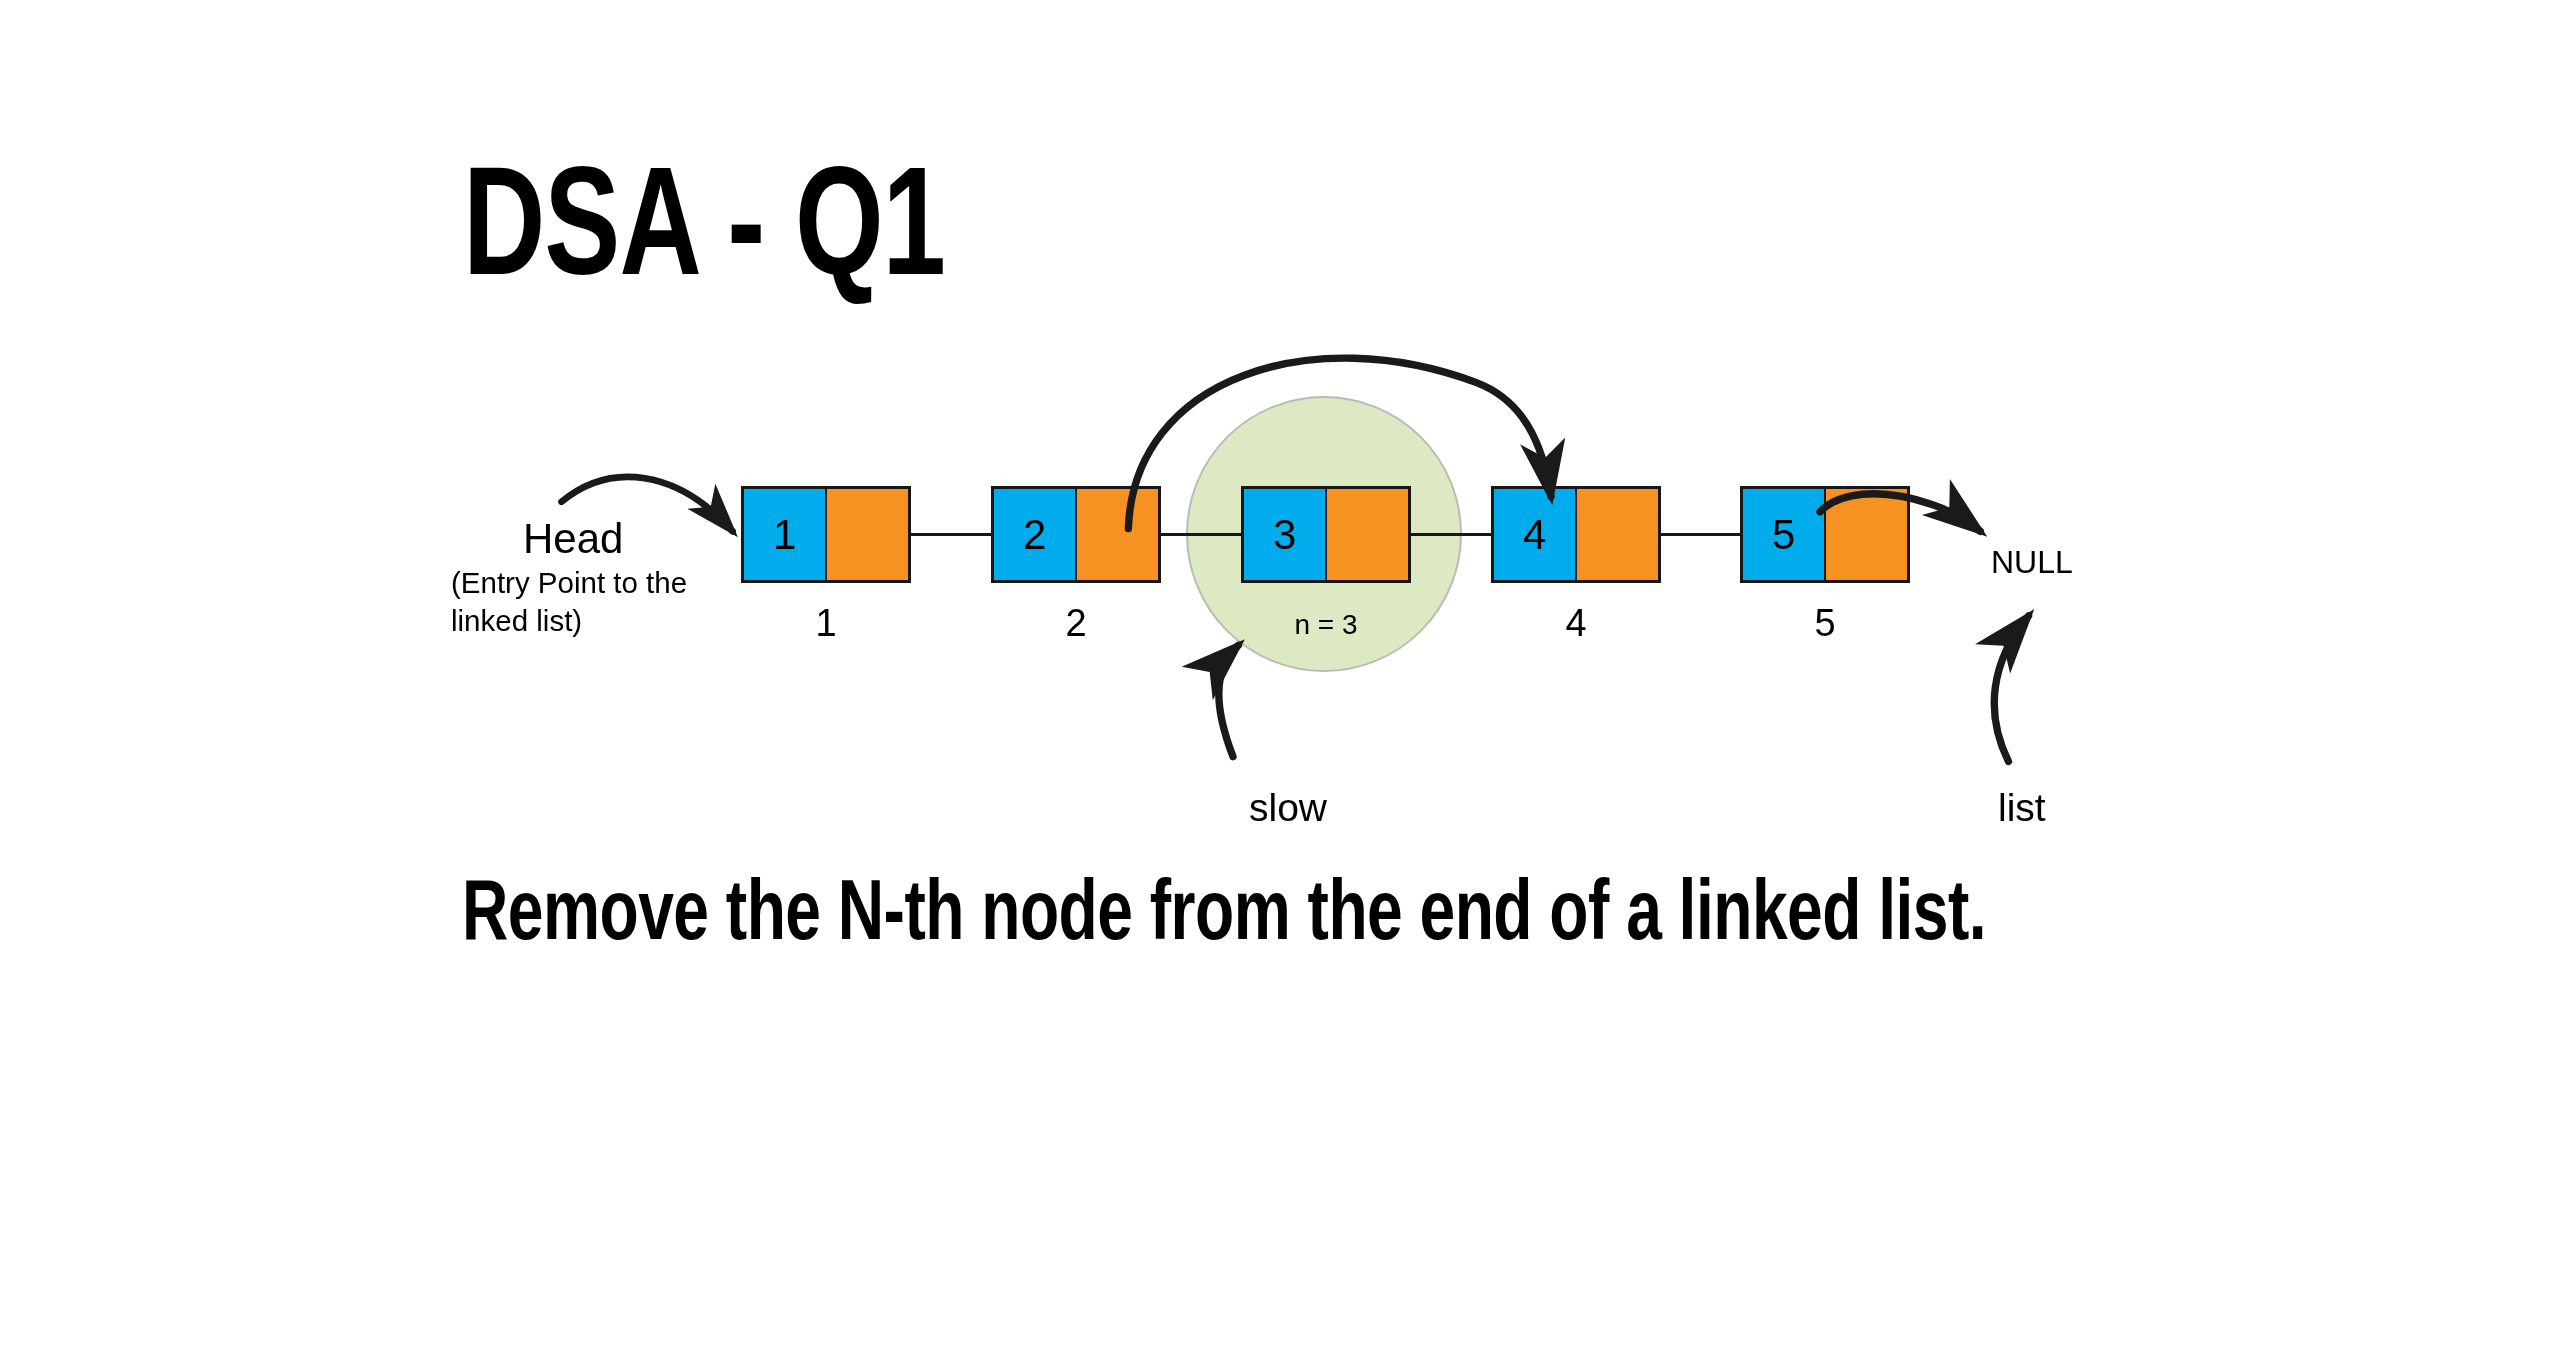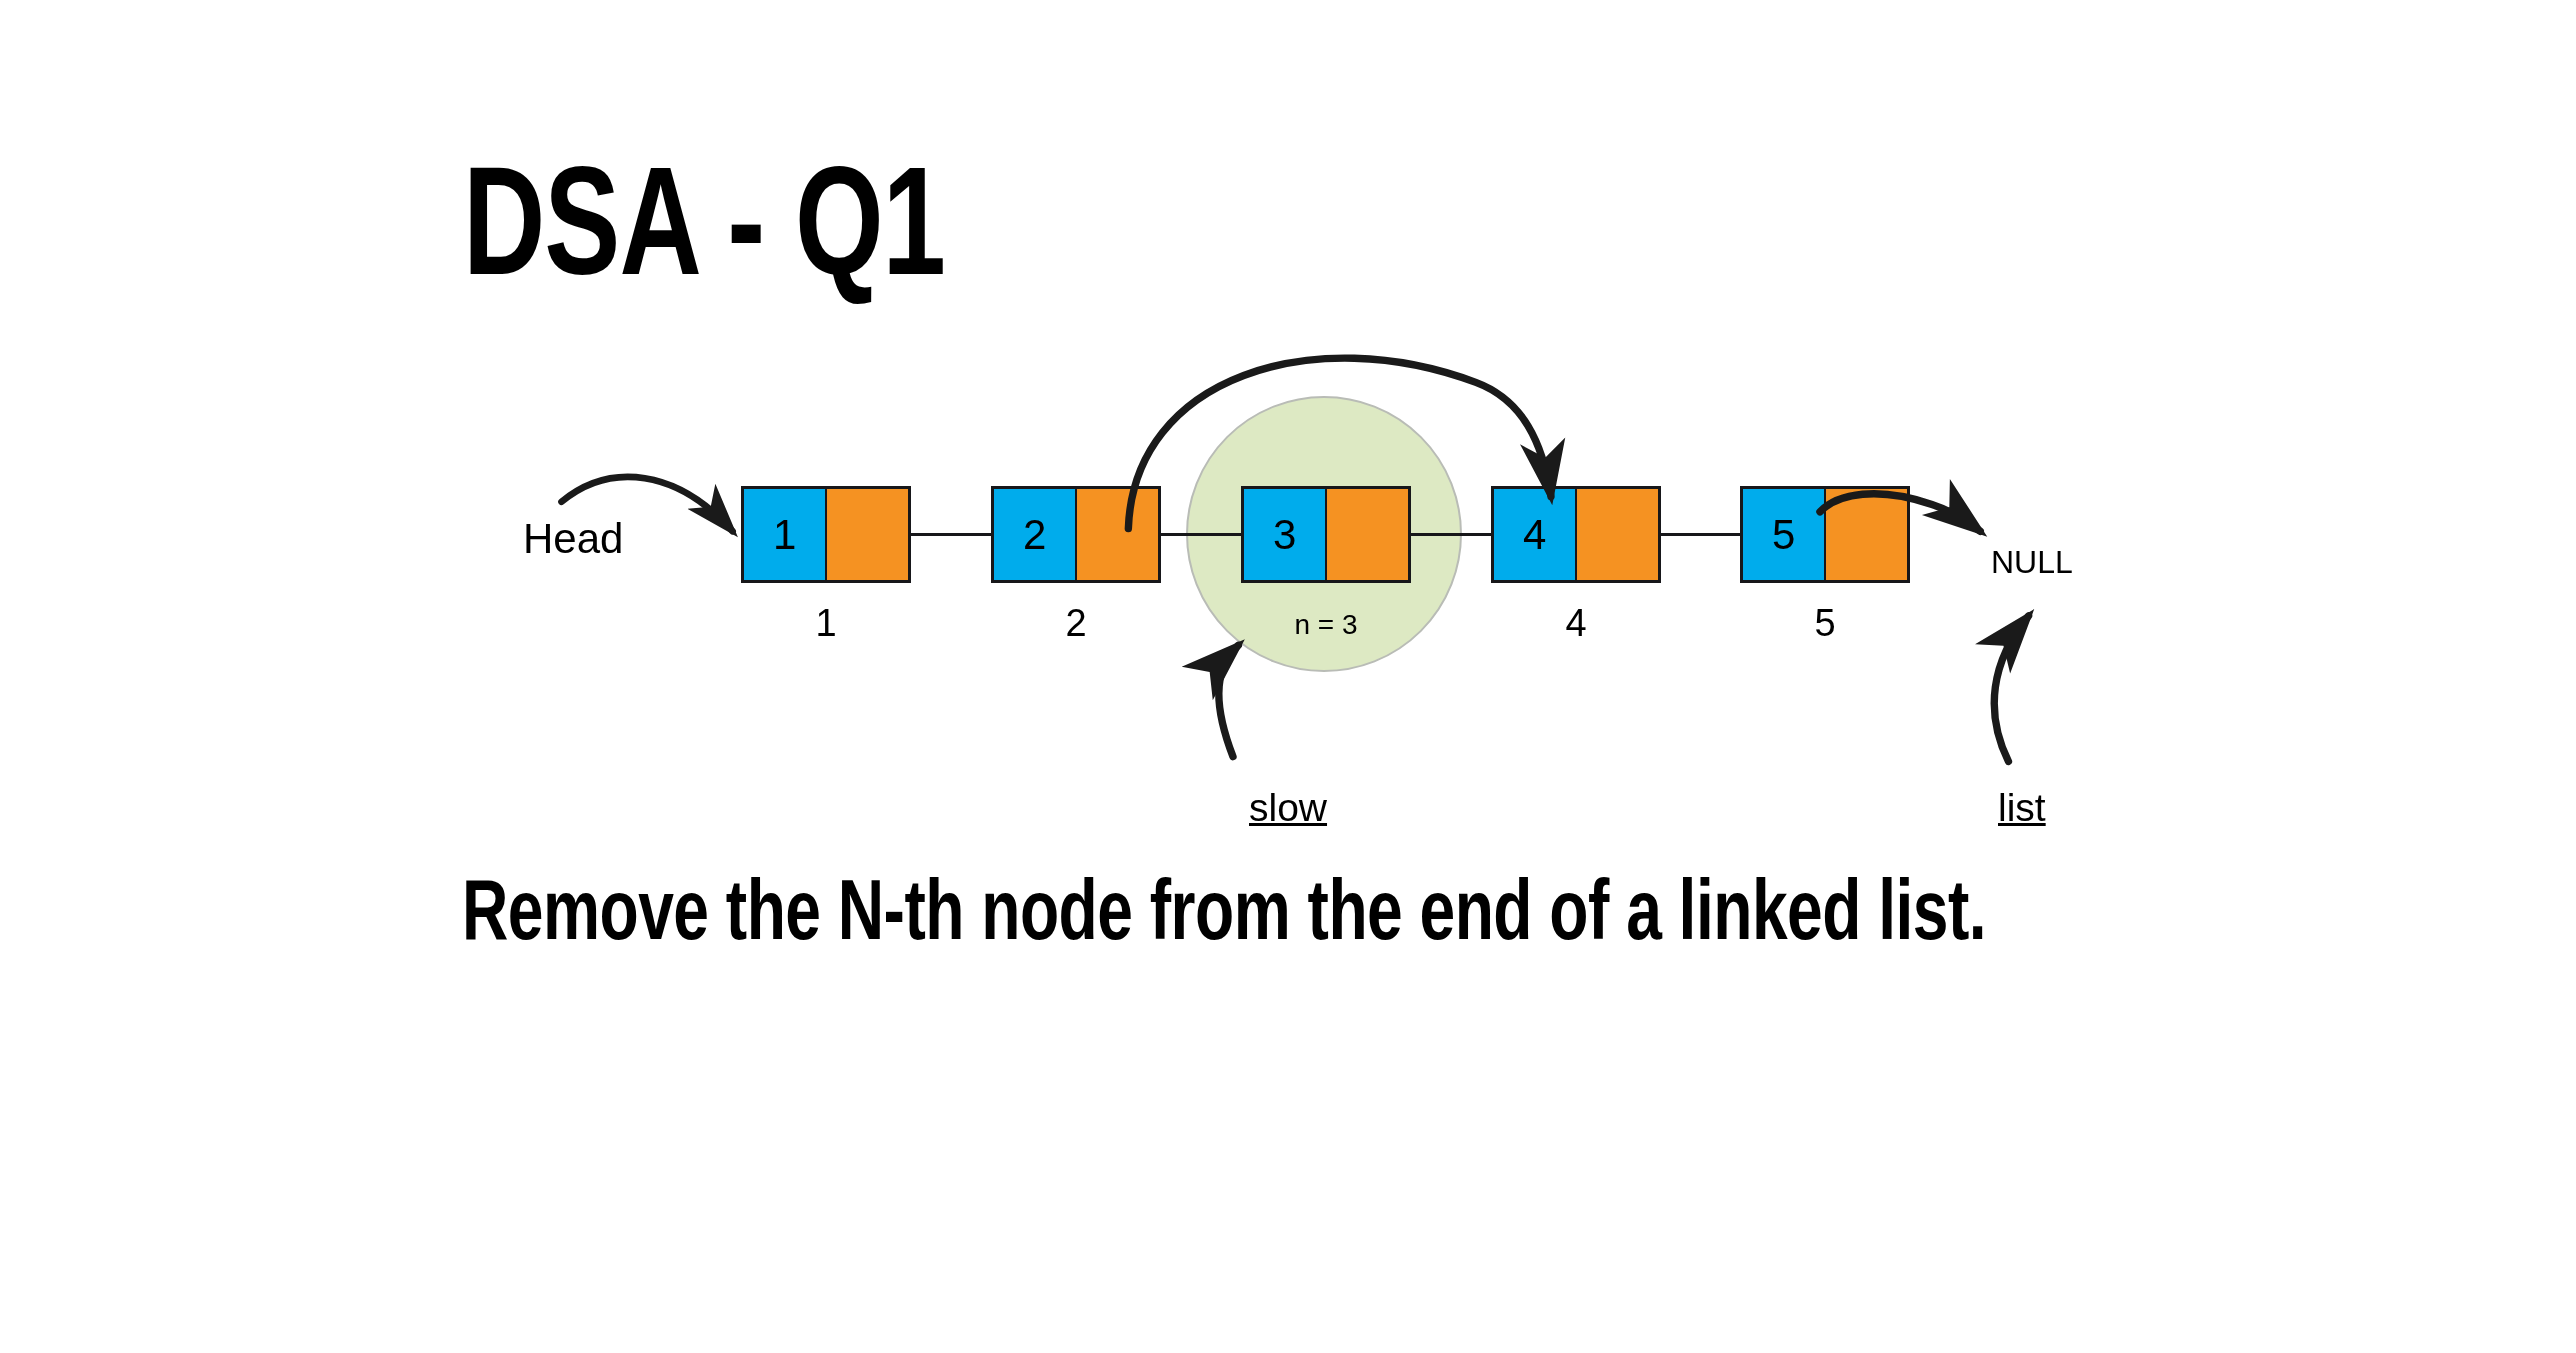--- a/index.html
+++ b/index.html
@@ -132,21 +132,20 @@
     white-space: normal;
     width: 282px;
   }
   .txt-null {
     font-size: 32px;
     line-height: 44px;
   }
   .txt-ptr {
     font-size: 39px;
     line-height: 39px;
-    text-decoration: underline;
   }
   .txt-n {
     font-size: 28px;
     line-height: 42px;
   }
 
   svg.overlay {
     position: absolute;
     left: 0; top: 0;
     width: 2576px;
@@ -203,20 +202,21 @@
 
   <div class="node" style="left:1740px; top:486px; width:170px;">
     <div class="cell-data">
       <span class="val">5</span>
     </div>
     <div class="cell-ptr"></div>
   </div>
   <div class="index-label" style="left:1740px; top:604px; width:170px;">5</div>
 
   <div class="txt txt-head" style="left:523px; top:510px;">Head</div>
+  <div class="txt txt-sub" style="left:451px; top:564px;">(Entry Point to the linked list)</div>
 
   <div class="txt txt-null" style="left:1991px; top:540px;">NULL</div>
 
   <div class="txt txt-ptr" style="left:1249px; top:788px;">slow</div>
   <div class="txt txt-ptr" style="left:1998px; top:788px;">list</div>
 
   <svg class="overlay" viewBox="0 0 3840 2017">
     <defs>
       <marker id="ah" markerWidth="9" markerHeight="9" refX="7.0" refY="3.2" orient="auto" markerUnits="strokeWidth">
         <path d="M0,0.4 L8.2,3.2 L0,6.0 L2.1,3.2 Z" fill="#1a1a1a"></path>

